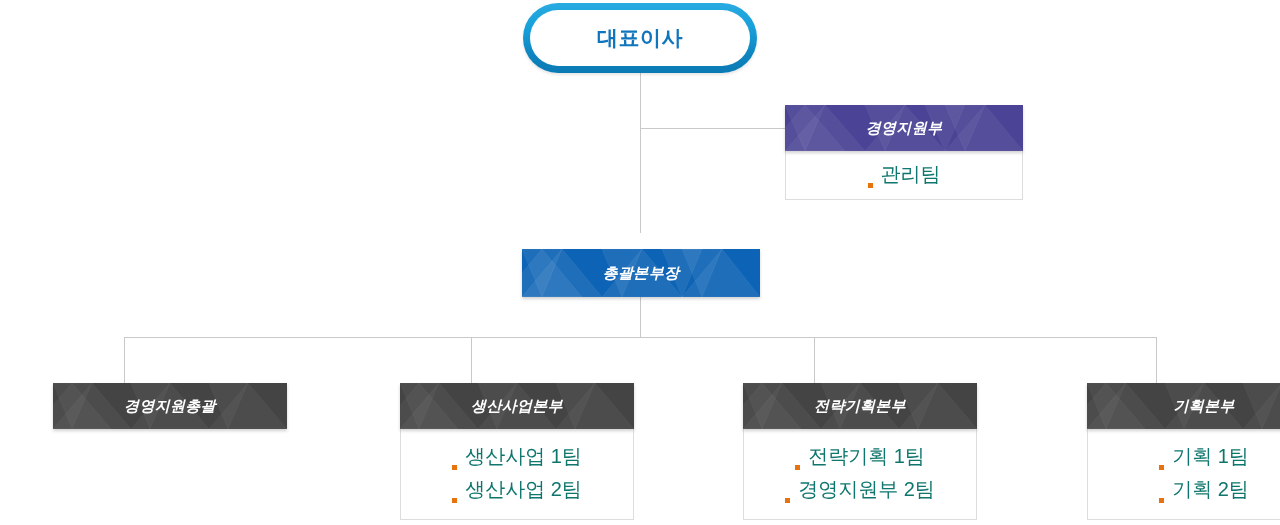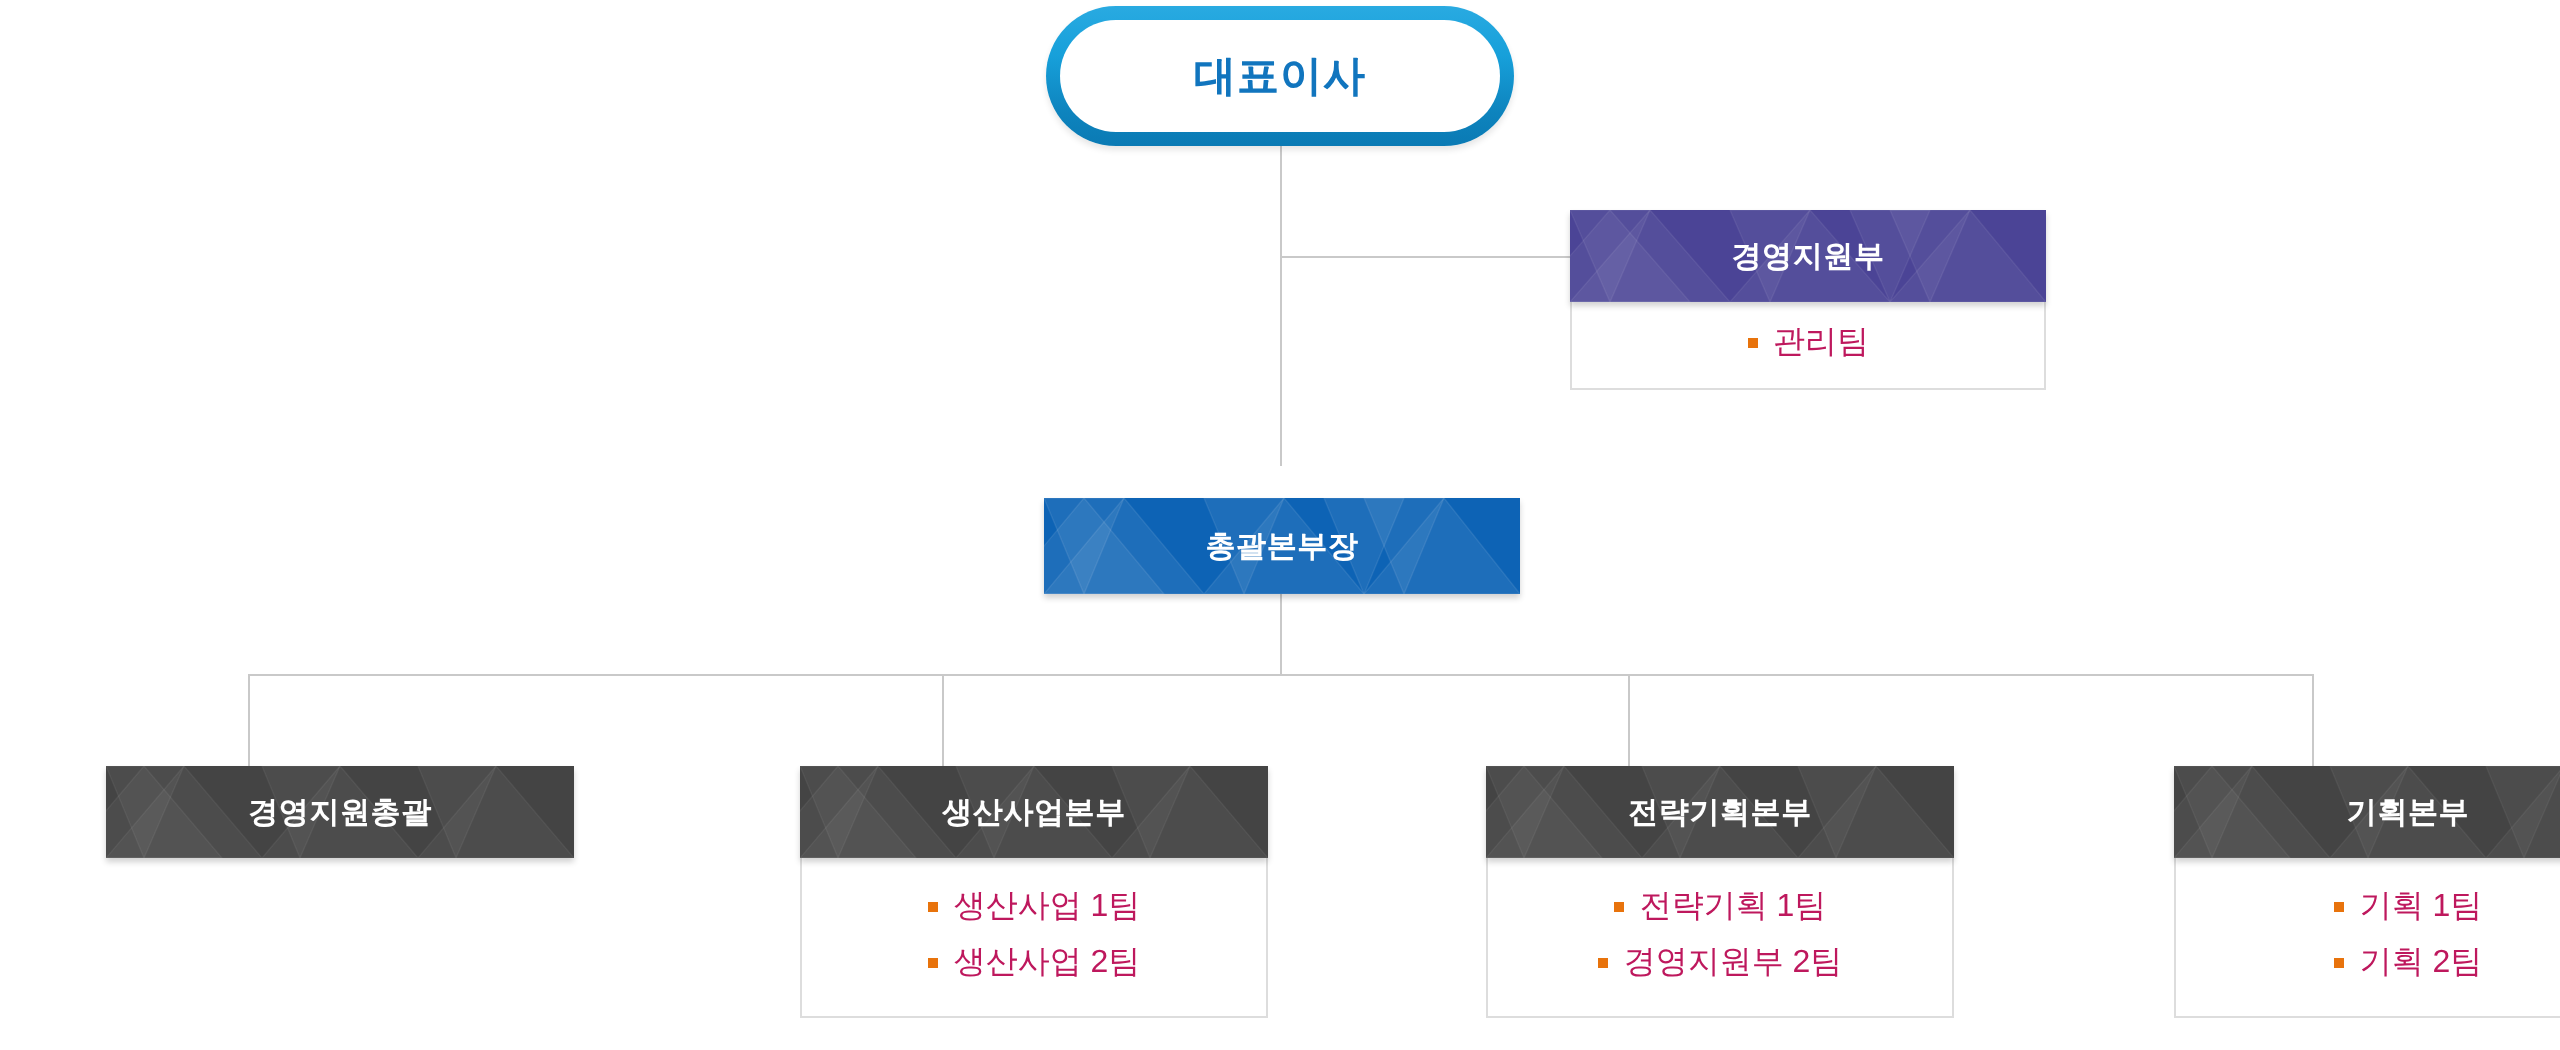--- a/index.html
+++ b/index.html
@@ -75,39 +75,40 @@
     inset: 0;
     pointer-events: none;
   }
   .dept-head-label {
     position: relative;
     z-index: 2;
     color: #ffffff;
     font-size: 15px;
     font-weight: bold;
     letter-spacing: 0.3px;
+    font-style: italic;
   }
   .dept-body {
     border: 1px solid #dddddd;
     border-top: none;
     background: #ffffff;
     padding: 14px 0 16px 0;
     display: flex;
     flex-direction: column;
     align-items: center;
     gap: 6px;
   }
   .dept-body.single {
     padding: 10px 0 11px 0;
   }
   .team-item {
     display: flex;
-    align-items: center;
-    font-size: 16px;
-    color: #be185d;
+    align-items: flex-end;
+    font-size: 20px;
+    color: #0f766e;
     line-height: 1.35;
   }
   .bullet {
     display: inline-block;
     width: 5px;
     height: 5px;
     background: #E8730C;
     margin-right: 8px;
     flex: 0 0 auto;
   }

